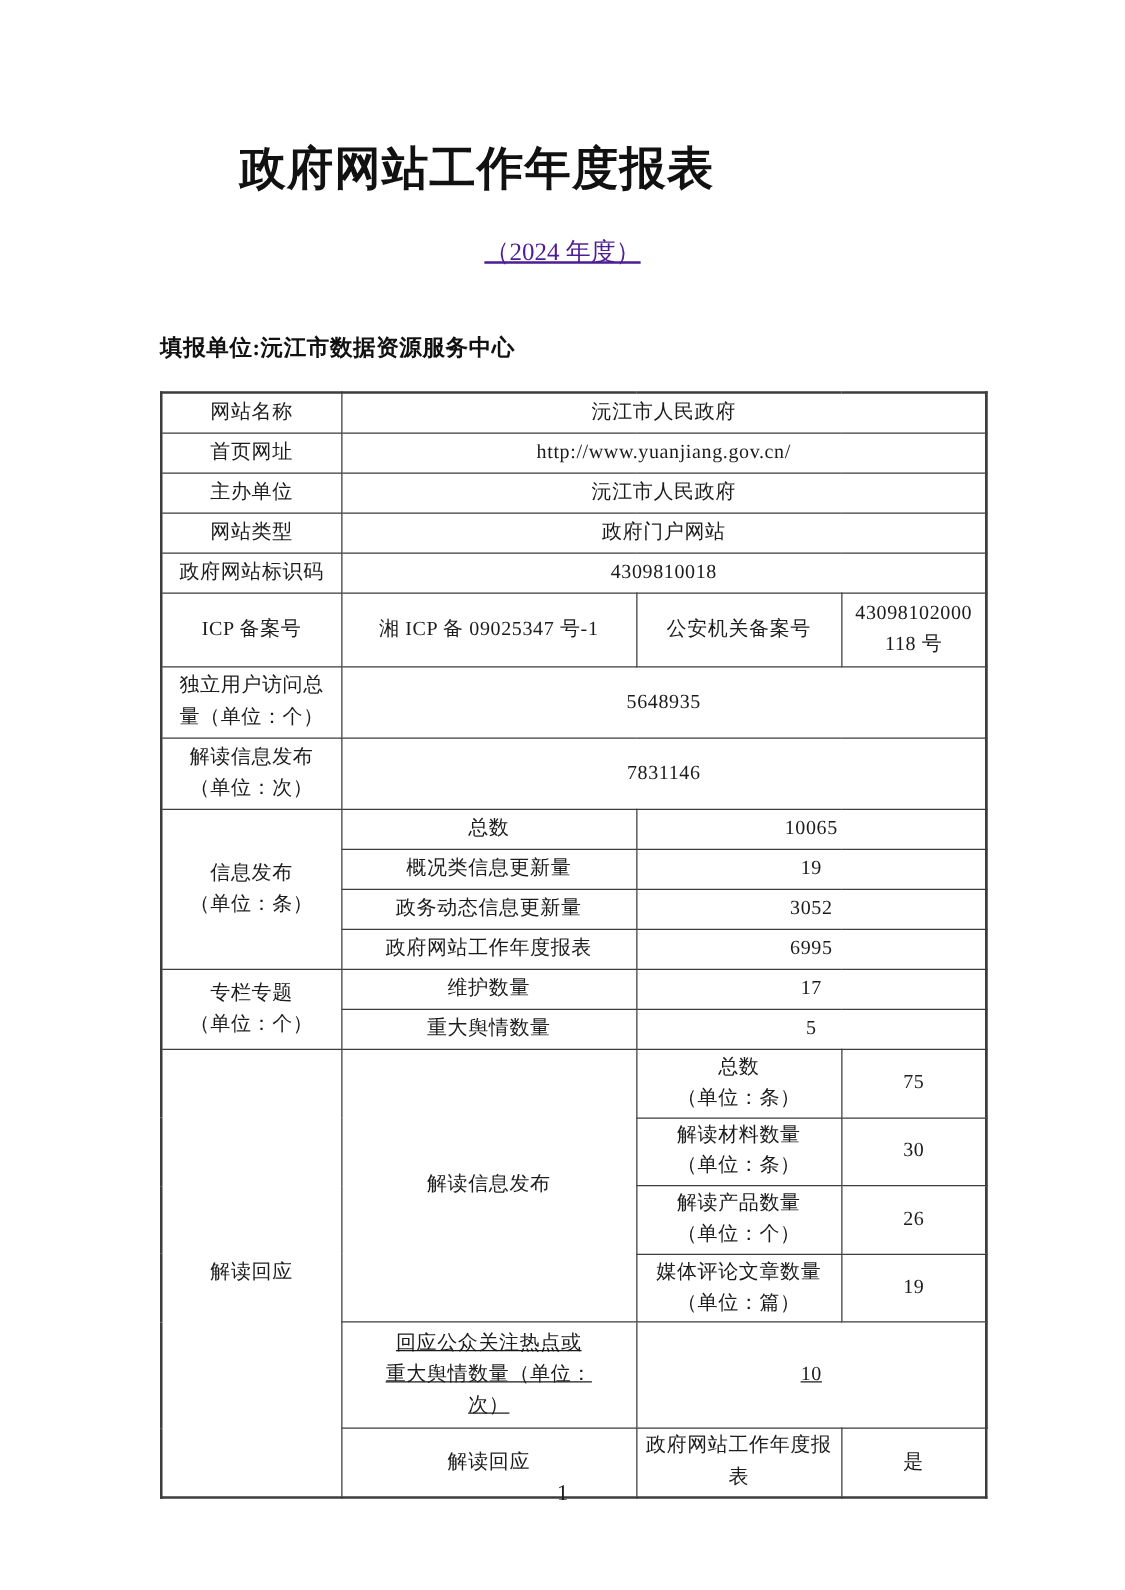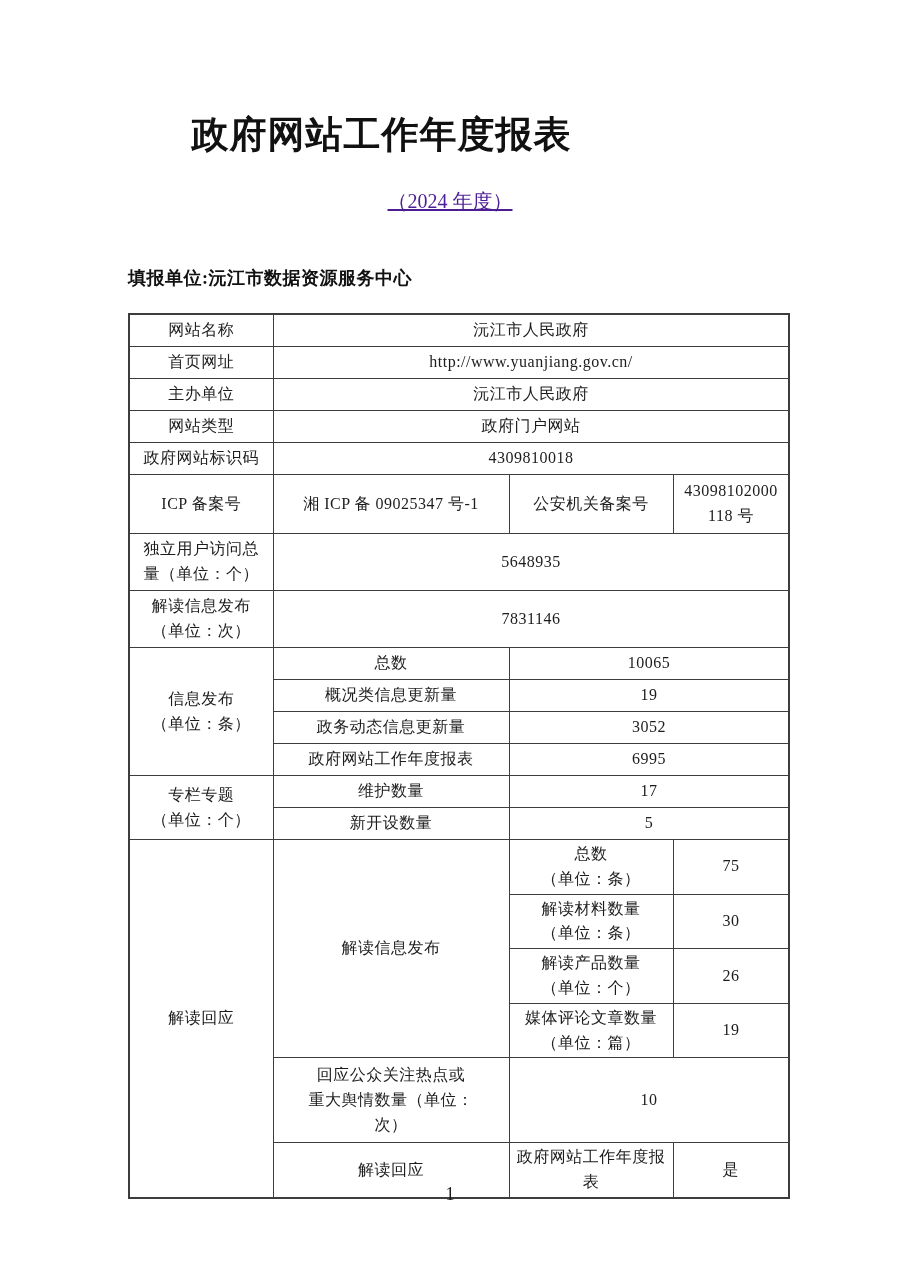--- a/index.html
+++ b/index.html
@@ -63,21 +63,21 @@
     line-height: 1.55;
     letter-spacing: 0.5px;
     padding: 2px 4px;
     white-space: pre-line;
     overflow: hidden;
   }
   tr.h31 td { height: 27px; }
   tr.h58 td { height: 54px; }
   tr.h56 td { height: 52px; }
   tr.h51 td { height: 47px; }
-  tr.h84 td { height: 80px; }
+  tr.h84 td { height: 80px; text-decoration: underline; }
   tr.h49 td { height: 45px; }
   td.brk { word-break: break-all; }
   td.svc-label { vertical-align: bottom; padding-bottom: 3px; }
   td.svc-top { vertical-align: top; padding-top: 8px; }
   .page-number {
     position: absolute;
     top: 1184px;
     left: 0;
     width: 900px;
     text-align: center;
@@ -157,21 +157,21 @@
       <td colspan="2">6995</td>
     </tr>
 
     <tr class="h31">
       <td rowspan="2">专栏专题
 （单位：个）</td>
       <td>维护数量</td>
       <td colspan="2">17</td>
     </tr>
     <tr class="h31">
-      <td>新开设数量</td>
+      <td>重大舆情数量</td>
       <td colspan="2">5</td>
     </tr>
 
     <tr class="h51">
       <td rowspan="6">解读回应</td>
       <td rowspan="4">解读信息发布</td>
       <td>总数
 （单位：条）</td>
       <td>75</td>
     </tr>

